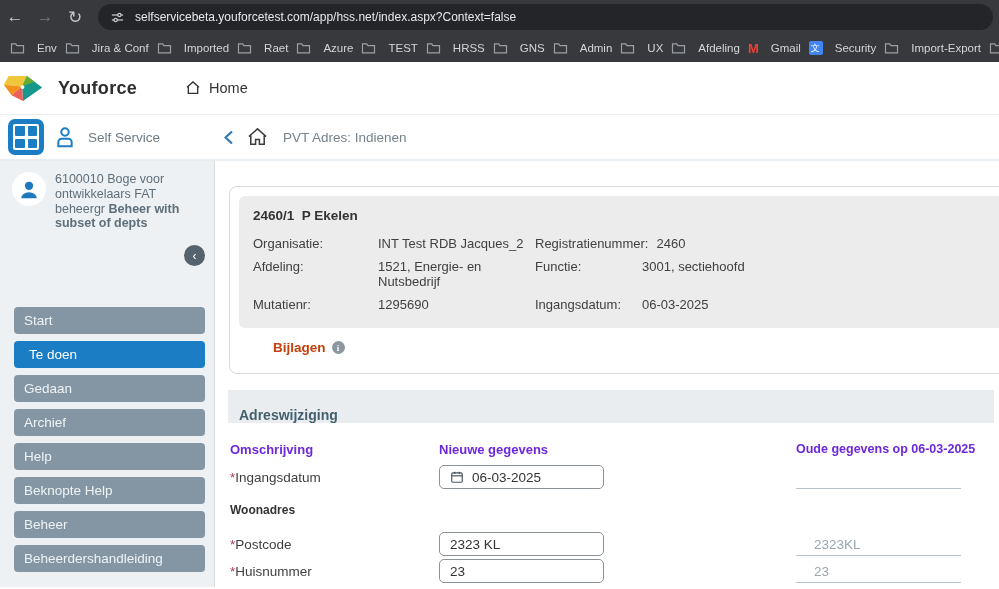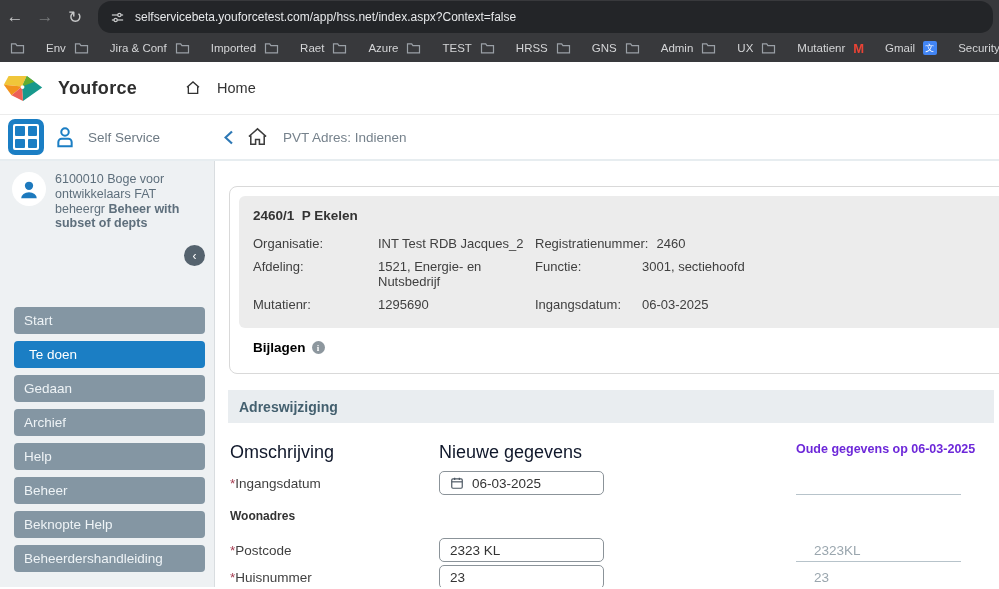--- a/index.html
+++ b/index.html
@@ -3,33 +3,33 @@
 <meta charset="utf-8">
 <style>
   * { margin:0; padding:0; box-sizing:border-box; }
   html,body { width:999px; height:589px; overflow:hidden; font-family:"Liberation Sans",sans-serif; background:#fff; }
 
   
   .chrome { background:#38393c; height:62px; }
   .toolbar { height:34px; display:flex; align-items:center; }
   .nav-ic { color:#c6c7c8; font-size:17px; width:30px; text-align:center; }
   .nav-ic.disabled { color:#77797b; }
-  .url-pill { flex:1; height:32px; margin:0 6px 0 8px; background:#232528; border-radius:13px; display:flex; align-items:center; padding:0 12px; }
+  .url-pill { flex:1; height:26px; margin:0 6px 0 8px; background:#232528; border-radius:13px; display:flex; align-items:center; padding:0 12px; }
   .url-text { color:#e6e8ea; font-size:12px; margin-left:10px; white-space:nowrap; }
   .bookmarks { height:28px; display:flex; align-items:center; padding-left:10px; gap:8px; overflow:hidden; white-space:nowrap; }
-  .bm { display:flex; align-items:center; gap:21px; color:#d4d5d7; font-size:11.5px; flex:0 0 auto; }
+  .bm { display:flex; align-items:center; gap:12px; color:#d4d5d7; font-size:11.5px; flex:0 0 auto; }
   .bm svg { display:block; }
   .gmail-m { font-weight:bold; font-size:13px; color:#ea4335; }
   .tr-ic { width:14px; height:14px; background:#4285f4; border-radius:2px; position:relative; }
   .tr-ic:after { content:"文"; position:absolute; left:2px; top:1px; font-size:9px; color:#fff; }
 
   
   .app-header { height:53px; background:#fff; border-bottom:1px solid #ececec; display:flex; align-items:center; }
   .brand { font-size:18px; font-weight:700; color:#2e2e2e; margin-left:12px; letter-spacing:.3px; }
-  .home-link { margin-left:48px; display:flex; align-items:center; gap:16px; color:#333; font-size:14.5px; }
+  .home-link { margin-left:48px; display:flex; align-items:center; gap:8px; color:#333; font-size:14.5px; }
 
   
   .subheader { height:46px; background:#fff; border-bottom:2px solid #e7edf0; display:flex; align-items:center; position:relative; }
   .waffle { width:36px; height:36px; margin-left:8px; background:#fff; border:5px solid #1b7ec4; border-radius:7px; padding:2px; display:grid; grid-template-columns:1fr 1fr; grid-template-rows:1fr 1fr; gap:3px; }
   .waffle i { background:#1b7ec4; border-radius:1px; }
   .ss-label { margin-left:13px; color:#6e7a84; font-size:13.5px; }
   .crumb { position:absolute; left:224px; display:flex; align-items:center; }
   .crumb-chev { color:#2d78b5; font-size:17px; font-weight:bold; }
   .crumb-label { color:#76828c; font-size:13.5px; margin-left:14px; }
 
@@ -50,32 +50,32 @@
   
   .card { position:absolute; left:14px; top:25px; width:860px; border:1px solid #d9d9d9; border-radius:8px; background:#fff; padding:9px 9px 18px 9px; }
   .panel { background:#ececec; border-radius:6px; padding:12px 14px 14px 14px; }
   .panel-title { font-size:13.5px; font-weight:700; color:#333; margin-bottom:13px; white-space:pre; }
   .frow { display:flex; font-size:13px; color:#404040; margin-bottom:8px; }
   .frow .l1 { width:125px; flex:0 0 auto; white-space:nowrap; }
   .frow .v1 { width:157px; flex:0 0 auto; }
   .frow .l2 { min-width:107px; flex:0 0 auto; white-space:nowrap; padding-right:8px; }
   .frow .v2 { flex:1; white-space:nowrap; }
   .attach { margin:12px 0 0 14px; display:flex; align-items:center; gap:6px; }
-  .attach-label { font-size:13.5px; font-weight:700; color:#000000; }
+  .attach-label { font-size:13.5px; font-weight:700; color:#c2410c;margin-left:20px; }
   .info-ic { width:13px; height:13px; border-radius:50%; background:#8d979e; color:#fff; font-size:9px; font-weight:bold; display:flex; align-items:center; justify-content:center; font-family:"Liberation Serif",serif; }
 
   
-  .section-bar { position:absolute; left:13px; top:229px; right:5px; height:33px; background:#e9edf0; display:flex; align-items:center; }
+  .section-bar { position:absolute; left:13px; top:229px; right:5px; height:33px; background:#e9edf0; display:flex; align-items:flex-end; }
   .section-title { font-size:14px; font-weight:700; color:#44606f; margin-left:11px; }
   .form { position:absolute; left:15px; top:281px; right:0; }
   .row { display:flex; align-items:flex-start; }
   .c1 { width:209px; flex:0 0 auto; font-size:13.5px; color:#3f3f3f; padding-top:5px; }
   .c2 { width:357px; flex:0 0 auto; }
   .c3 { width:165px; flex:0 0 auto; }
-  .head .c1, .head .c2 { font-weight:400; color:#0f172a; padding-top:0; font-size:18px; }
+  .head .c1, .head .c2 { font-weight:700; color:#6d28d9; padding-top:0; font-size:13px; }
   .head .c3 { font-weight:600; color:#6d28d9; white-space:nowrap; font-size:12.5px; }
   .req { color:#a63d52; }
   .inp { width:165px; height:24px; border:1px solid #8b9399; border-radius:5px; background:#fff; display:flex; align-items:center; padding-left:10px; font-size:13.5px; color:#333; gap:8px; }
   .old { height:24px; border-bottom:1px solid #b7c3ca; font-size:13.5px; color:#9aa6ae; padding-left:18px; display:flex; align-items:flex-end; padding-bottom:3px; }
   .group-label { font-size:12px; font-weight:700; color:#333; margin:14px 0 0 0; }
   .mt8 { margin-top:8px; }
   .mt15 { margin-top:15px; }
   .mt3 { margin-top:3px; }
 </style>
 </head>
@@ -156,21 +156,21 @@
     <span class="bm">
         <svg width="15" height="12" viewBox="0 0 24 20">
           <path d="M2 3h7l2 3h11v12H2z" fill="none" stroke="#9aa0a6" stroke-width="2"></path>
         </svg>
         <span>UX</span>
       </span>
     <span class="bm">
         <svg width="15" height="12" viewBox="0 0 24 20">
           <path d="M2 3h7l2 3h11v12H2z" fill="none" stroke="#9aa0a6" stroke-width="2"></path>
         </svg>
-        <span>Mutatienr</span>
+        <span>Afdeling</span>
       </span>
     <span class="bm">
         <span class="gmail-m">M</span>
         <span>Gmail</span>
       </span>
     <span class="bm">
         <span class="tr-ic"></span>
         <span>Security</span>
       </span>
     <span class="bm">
@@ -254,22 +254,22 @@
       </div>
       <div class="user-text"><span>6100010 Boge voor ontwikkelaars FAT beheergr</span> <b>Beheer with subset of depts</b></div>
     </div>
     <div class="collapse-btn">‹</div>
     <div class="menu">
       <div class="menu-item">Start</div>
       <div class="menu-item active">Te doen</div>
       <div class="menu-item">Gedaan</div>
       <div class="menu-item">Archief</div>
       <div class="menu-item">Help</div>
+      <div class="menu-item">Beknopte Help</div>
       <div class="menu-item">Beheer</div>
-      <div class="menu-item">Beknopte Help</div>
       <div class="menu-item">Beheerdershandleiding</div>
     </div>
   </div>
 
   <div class="main">
     <div class="card">
       <div class="panel">
         <div class="panel-title">2460/1  P Ekelen</div>
         <div class="frow">
           <span class="l1">Organisatie:</span>

